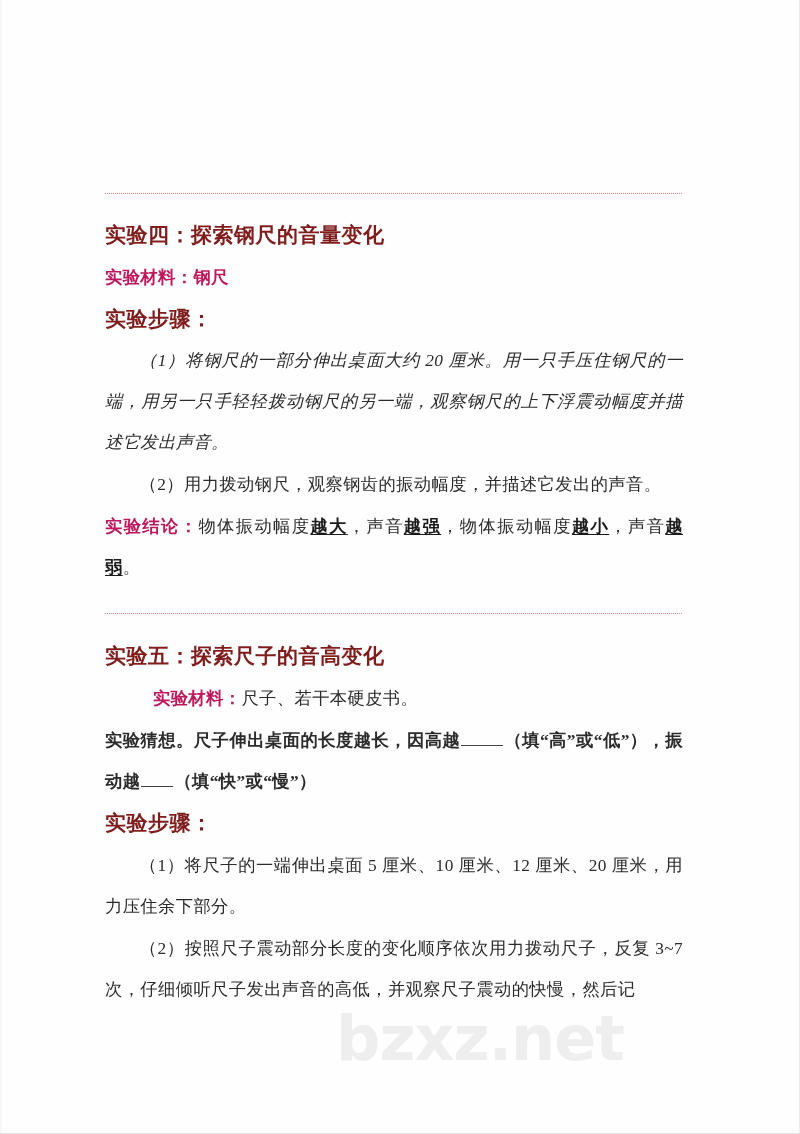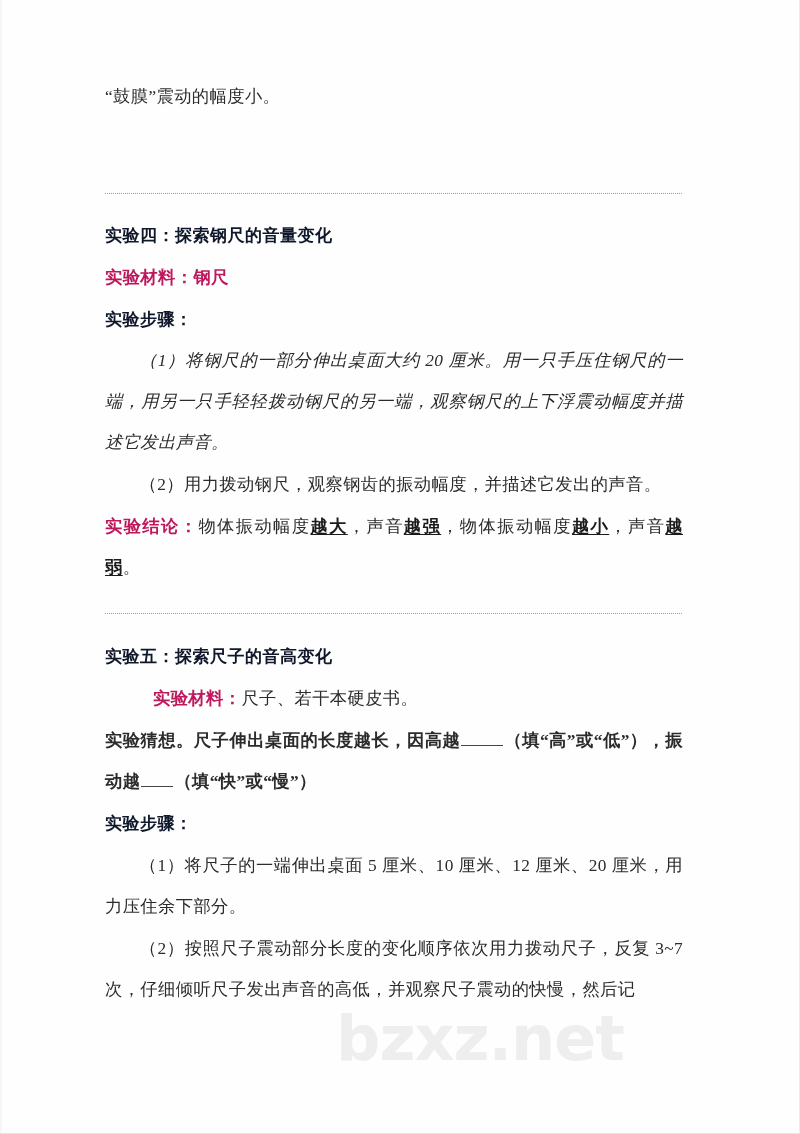--- a/index.html
+++ b/index.html
@@ -72,23 +72,23 @@
     font-family: "Liberation Serif", "DejaVu Serif", serif;
   }
   .para.indent {
     text-indent: 2em;
   }
   .para.hang {
     text-indent: 0;
   }
 
   .heading {
-    font-size: 17px;
+    font-size: 21px;
     line-height: 41px;
-    color: #0f172a;
+    color: #7f1d1d;
     font-weight: bold;
     letter-spacing: 0.5px;
   }
 
   .label {
     font-weight: bold;
     color: #be185d;
   }
 
   .ans {
@@ -120,21 +120,20 @@
 </head>
 <body>
 
 <div id="page">
 
   <div id="watermark">bzxz.net</div>
 
   <div id="content">
 
     <div class="block" style="top: 76px;">
-      <div class="para hang">“鼓膜”震动的幅度小。</div>
     </div>
 
     <div class="sep" style="top: 193px;"></div>
 
     <div class="block" style="top: 215px;">
       <div class="heading">实验四：探索钢尺的音量变化</div>
     </div>
 
     <div class="block" style="top: 257px;">
       <div class="para"><span class="label">实验材料：</span><span class="label">钢尺</span></div>

